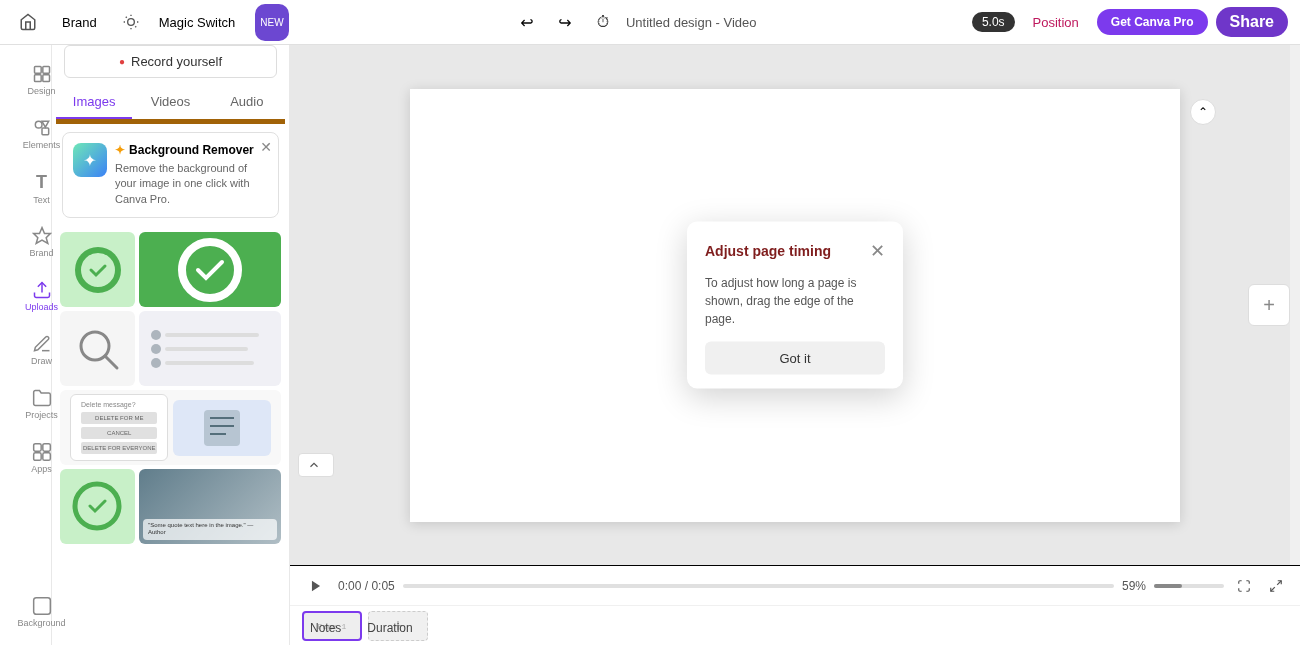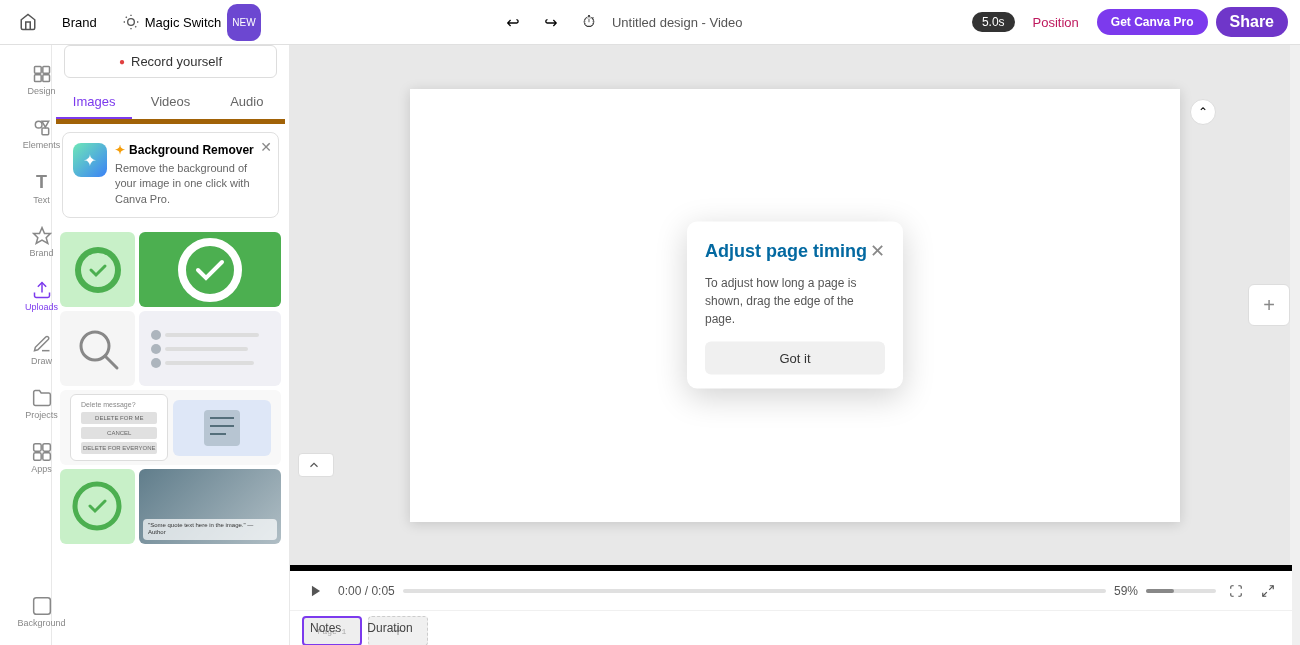--- a/index.html
+++ b/index.html
@@ -10,21 +10,21 @@
       position: absolute; top: 0; left: 0; right: 0; height: 45px;
       background: #fff; display: flex; align-items: center; justify-content: space-between;
       border-bottom: 1px solid #e0e0e0; padding: 0 12px; z-index: 100;
     }
     .topbar-left { display: flex; align-items: center; gap: 10px; }
     .topbar-center { display: flex; align-items: center; gap: 8px; }
     .topbar-right { display: flex; align-items: center; gap: 8px; }
 
     .home-btn { width: 32px; height: 32px; display: flex; align-items: center; justify-content: center; cursor: pointer; border-radius: 4px; }
     .file-btn { font-size: 13px; cursor: pointer; padding: 4px 8px; border-radius: 4px; }
-    .magic-switch { display: flex; align-items: center; gap: 6px; font-size: 13px; cursor: pointer; padding: 4px 8px; border-radius: 4px; }
+    .magic-switch { display: flex; align-items: center; gap: 20px; font-size: 13px; cursor: pointer; padding: 4px 8px; border-radius: 4px; }
     .magic-badge { background: #6c47d1; color: white; font-size: 10px; padding: 13px 5px; border-radius: 10px; }
 
     .design-title { font-size: 13px; color: #555; }
     .topbar-icon-btn { width: 30px; height: 30px; display: flex; align-items: center; justify-content: center; border-radius: 4px; cursor: pointer; font-size: 16px; }
 
     .duration-badge { background: #333; color: white; font-size: 12px; padding: 3px 10px; border-radius: 20px; cursor: pointer; }
     .position-btn { font-size: 13px; padding: 4px 10px; border-radius: 4px; cursor: pointer; color: #be185d; }
 
     .get-canva-btn { background: #7c3aed; color: white; font-size: 12px; padding: 6px 14px; border-radius: 20px; cursor: pointer; border: none; font-weight: 600; }
     .share-btn { background: #6f36c9; color: white; font-size: 16px; padding: 6px 14px; border-radius: 20px; cursor: pointer; border: none; font-weight: 600; }
@@ -92,29 +92,29 @@
       width: 770px; height: 433px; background: white; position: relative; box-shadow: 0 2px 12px rgba(0,0,0,0.15);
     }
 
     
     .timing-modal {
       position: absolute; top: 50%; left: 50%; transform: translate(-50%, -50%);
       width: 216px; background: white; border-radius: 10px; box-shadow: 0 8px 32px rgba(0,0,0,0.18);
       padding: 18px 18px 14px; z-index: 200;
     }
     .modal-header { display: flex; justify-content: space-between; align-items: center; margin-bottom: 12px; }
-    .modal-title { font-size: 18px; font-weight: 600; color: #0369a1; }
+    .modal-title { font-size: 14px; font-weight: 600; color: #7f1d1d; }
     .modal-close { background: none; border: none; font-size: 18px; cursor: pointer; color: #888; }
     .modal-body { font-size: 12px; color: #555; line-height: 1.5; margin-bottom: 14px; }
     .got-it-btn { width: 100%; padding: 9px; background: #f0f0f0; border: none; border-radius: 6px; font-size: 13px; cursor: pointer; color: #333; font-weight: 500; }
 
     
     .bottom-bar {
-      position: absolute; bottom: 0; left: 290px; right: 8px; height: 80px;
-      background: #fff; border-top: 6px solid #000000;
+      position: absolute; bottom: 0; left: 290px; right: 0; height: 80px;
+      background: #fff; border-top: 1px solid #000000;
     }
     .timeline-controls {
       display: flex; align-items: center; height: 40px; padding: 0 12px; gap: 8px; border-bottom: 1px solid #f0f0f0;
     }
     .play-btn { width: 28px; height: 28px; background: none; border: none; cursor: pointer; display: flex; align-items: center; justify-content: center; font-size: 16px; }
     .time-display { font-size: 12px; color: #555; }
     .timeline-track { flex: 1; height: 4px; background: #e0e0e0; border-radius: 2px; position: relative; }
     .timeline-progress { height: 100%; width: 0%; background: #7c3aed; border-radius: 2px; }
     .zoom-display { font-size: 12px; color: #555; }
     .layout-btn { width: 24px; height: 24px; display: flex; align-items: center; justify-content: center; cursor: pointer; }

